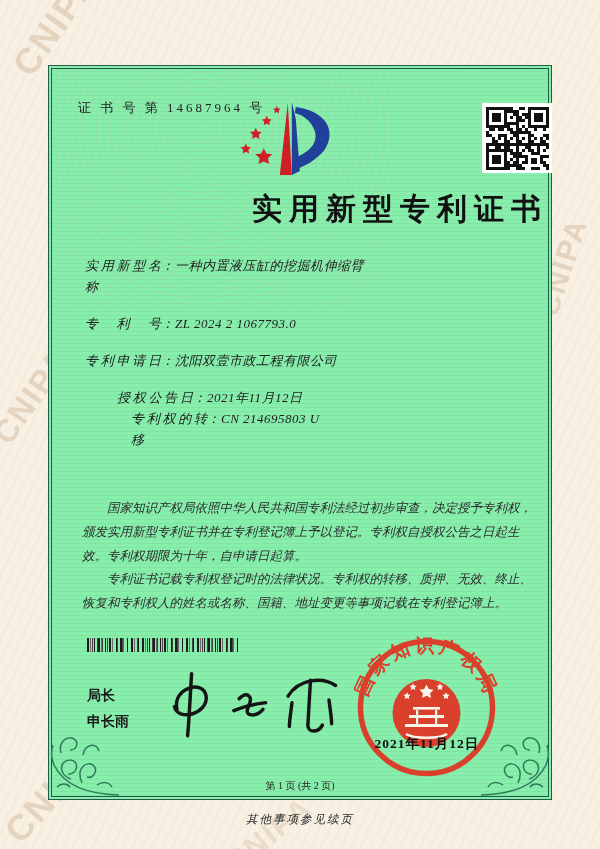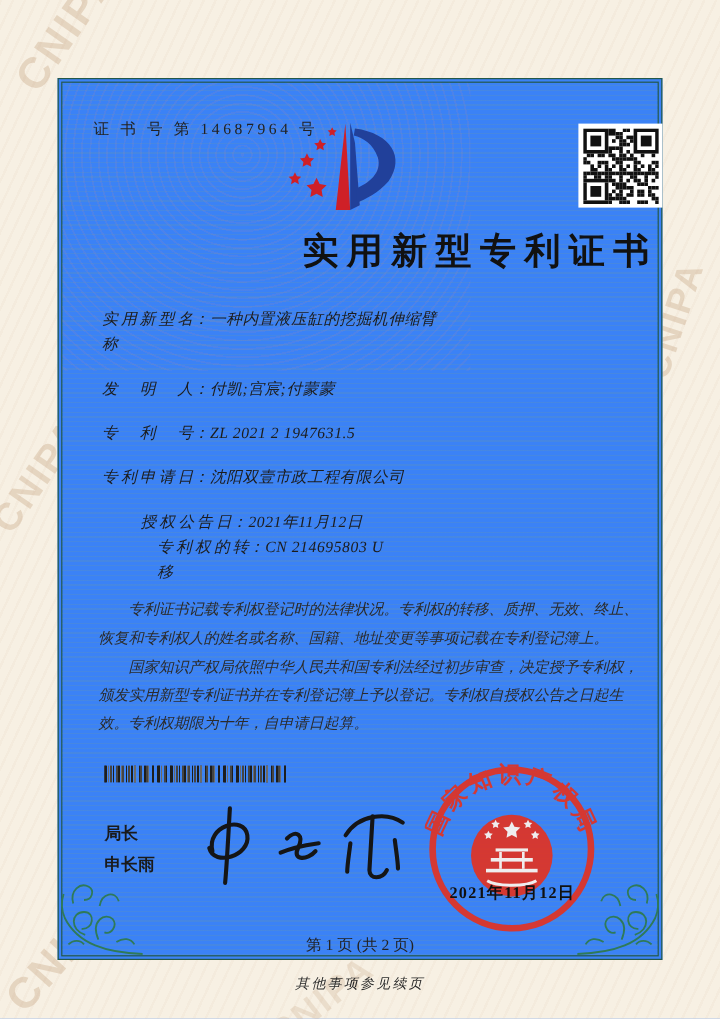--- a/index.html
+++ b/index.html
@@ -20,21 +20,21 @@
     font-family:"Liberation Sans","DejaVu Sans",sans-serif;
   }
   .wm1{font-size:36px;left:-4px;top:2px;transform:rotate(-55deg);}
   .wm2{font-size:30px;left:512px;top:250px;transform:rotate(-72deg);}
   .wm3{font-size:32px;left:-22px;top:378px;transform:rotate(-55deg);}
   .wm4{font-size:36px;left:-8px;top:772px;transform:rotate(-48deg);}
   .wm5{font-size:30px;left:218px;top:818px;transform:rotate(-38deg);color:rgba(193,155,118,0.22);}
 
   .frame{
     position:absolute;left:48px;top:65px;width:504px;height:735px;
-    box-sizing:border-box;border:4px double #23584a;background:#3b82f6;
+    box-sizing:border-box;border:4px double #23584a;background:#86efac;
   }
   .frame-lines{
     position:absolute;inset:0;pointer-events:none;
     background:repeating-linear-gradient(0deg, rgba(125,160,130,0.17) 0 1px, transparent 1px 4px);
   }
   .guilloche{
     position:absolute;left:0;top:0;width:340px;height:240px;pointer-events:none;
     background:repeating-radial-gradient(circle at 150px 60px, rgba(225,135,135,0.10) 0 1.5px, transparent 1.5px 7px);
   }
   .cert-number{
@@ -66,21 +66,21 @@
       repeating-linear-gradient(90deg,#1d1d1d 0 2px,transparent 2px 3px,#6a6a6a 3px 4px,transparent 4px 7px,#1d1d1d 7px 8px,transparent 8px 11px),
       repeating-linear-gradient(90deg,#444 0 1px,transparent 1px 5px);
   }
   .director{position:absolute;left:35px;top:614px;font-size:14px;font-weight:bold;line-height:26px;color:#1a1a1a;}
   .signature{position:absolute;left:103px;top:598px;width:200px;height:74px;}
   .seal{position:absolute;left:302px;top:566px;width:145px;height:145px;}
   .seal-date{
     position:absolute;left:294px;top:666px;width:162px;text-align:center;
     font-size:13.5px;font-weight:bold;letter-spacing:1px;color:#101010;
   }
-  .page-info{position:absolute;left:0;top:710px;width:100%;text-align:center;font-size:13px;color:#222;}
+  .page-info{position:absolute;left:0;top:710px;width:100%;text-align:center;font-size:10px;color:#222;}
   .flourish{position:absolute;width:70px;height:74px;}
   .flourish-left{left:-3px;top:656px;}
   .flourish-right{right:-3px;top:656px;transform:scaleX(-1);}
   .footer-note{
     position:absolute;left:0;top:812px;width:100%;text-align:center;
     font-size:11.5px;font-style:italic;letter-spacing:2px;color:#2b2b2b;
   }
 </style>
 </head>
 <body>
@@ -290,41 +290,38 @@
       </svg>
   </div>
 
   <div class="title">实用新型专利证书</div>
 
   <div class="fields">
     <div class="field-row">
       <span class="flabel">实用新型名称</span><span class="fcolon">：</span><span class="fvalue">一种内置液压缸的挖掘机伸缩臂</span>
     </div>
     <div class="field-row">
-      <span class="flabel">发明人</span><span class="fcolon">：</span><span class="fvalue">付凯;宫宸;付蒙蒙</span>
-    </div>
-    <div class="field-row">
-      <span class="flabel">专利号</span><span class="fcolon">：</span><span class="fvalue">ZL 2021 2 1947631.5</span>
+      <span class="flabel">专利号</span><span class="fcolon">：</span><span class="fvalue">ZL 2024 2 1067793.0</span>
     </div>
     <div class="field-row">
       <span class="flabel">专利申请日</span><span class="fcolon">：</span><span class="fvalue">沈阳双壹市政工程有限公司</span>
     </div>
     <div class="field-row">
       <span class="pair">
         <span class="flabel">授权公告日</span><span class="fcolon">：</span><span class="fvalue">2021年11月12日</span>
       </span>
       <span class="pair pair-2">
         <span class="flabel">专利权的转移</span><span class="fcolon">：</span><span class="fvalue">CN 214695803 U</span>
       </span>
     </div>
   </div>
 
   <div class="paragraphs">
+    <p>国家知识产权局依照中华人民共和国专利法经过初步审查，决定授予专利权，颁发实用新型专利证书并在专利登记簿上予以登记。专利权自授权公告之日起生效。专利权期限为十年，自申请日起算。</p>
     <p>专利证书记载专利权登记时的法律状况。专利权的转移、质押、无效、终止、恢复和专利权人的姓名或名称、国籍、地址变更等事项记载在专利登记簿上。</p>
-    <p>国家知识产权局依照中华人民共和国专利法经过初步审查，决定授予专利权，颁发实用新型专利证书并在专利登记簿上予以登记。专利权自授权公告之日起生效。专利权期限为十年，自申请日起算。</p>
   </div>
 
   <div class="barcode"></div>
 
   <div class="director">
     <div>局长</div>
     <div>申长雨</div>
   </div>
 
   <svg class="signature" viewBox="0 0 150 56">

